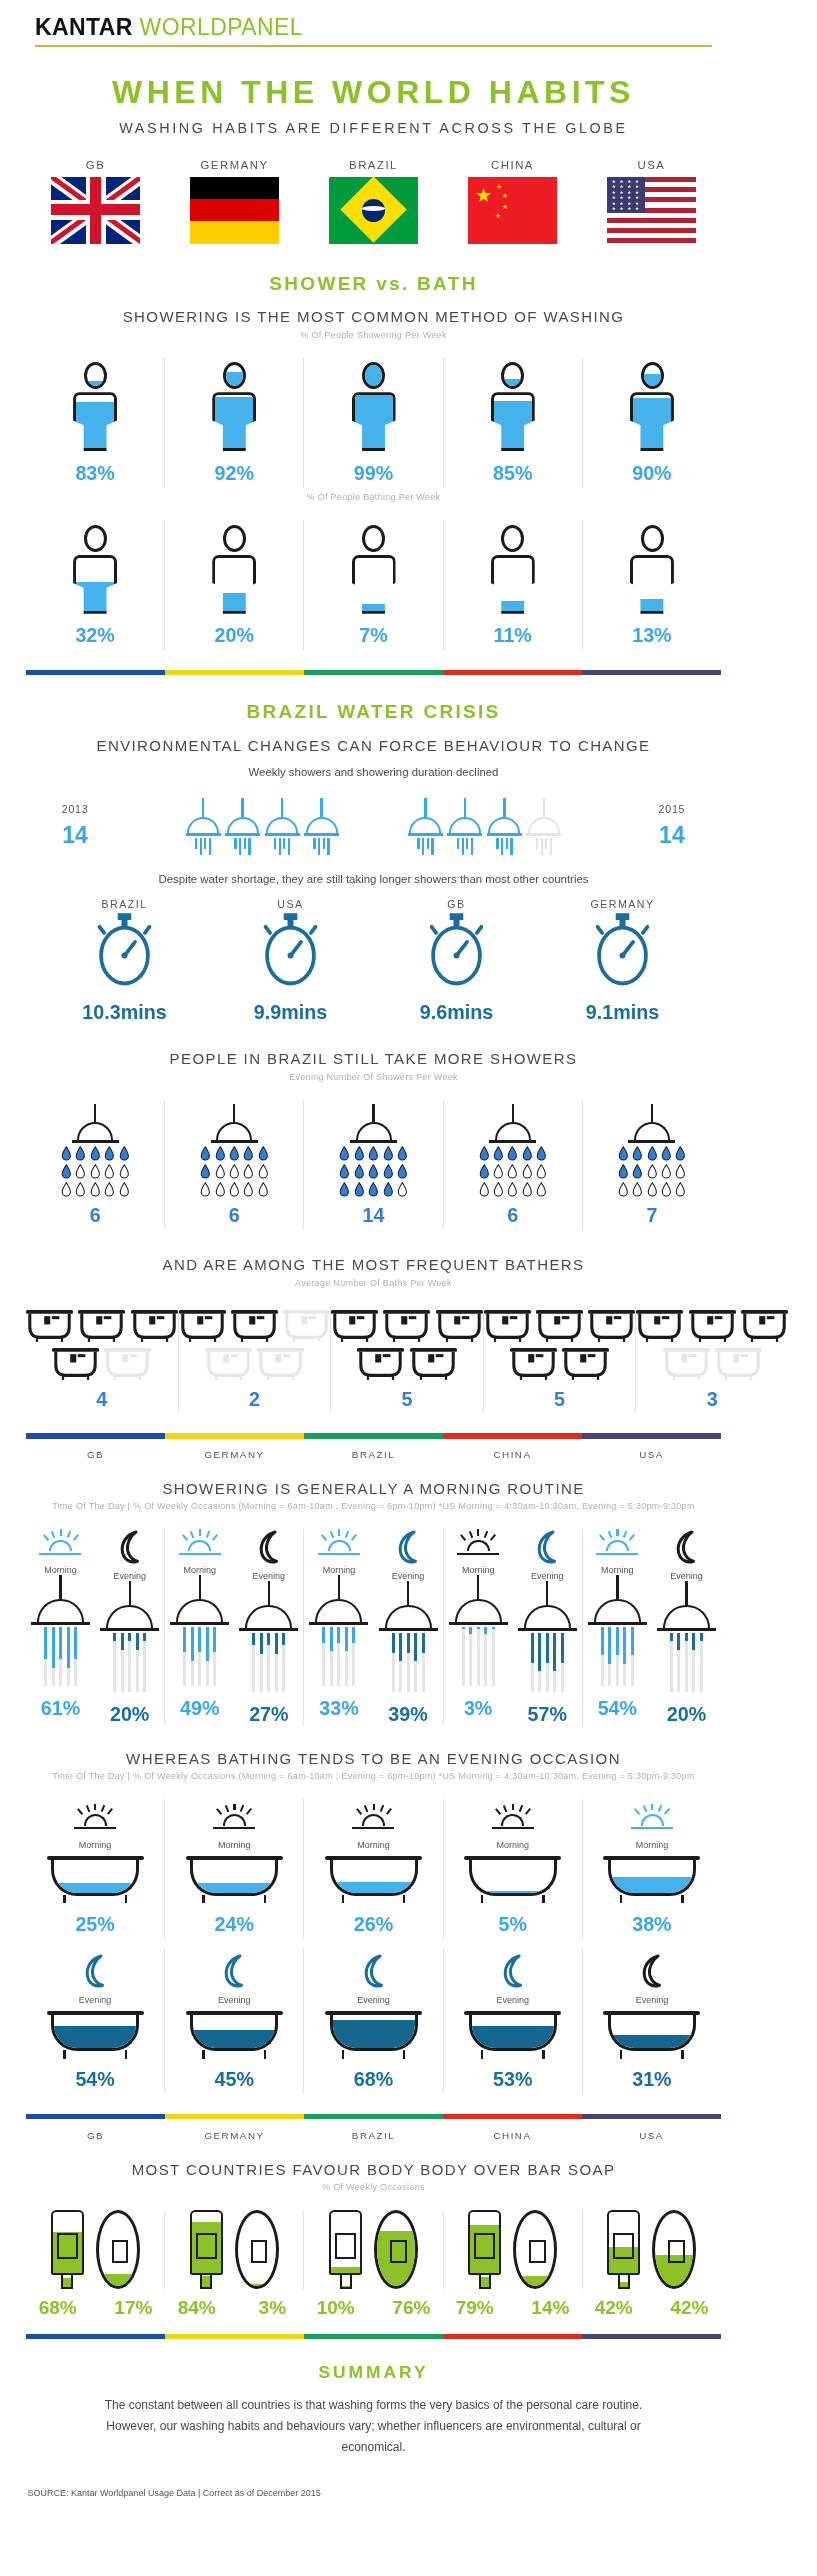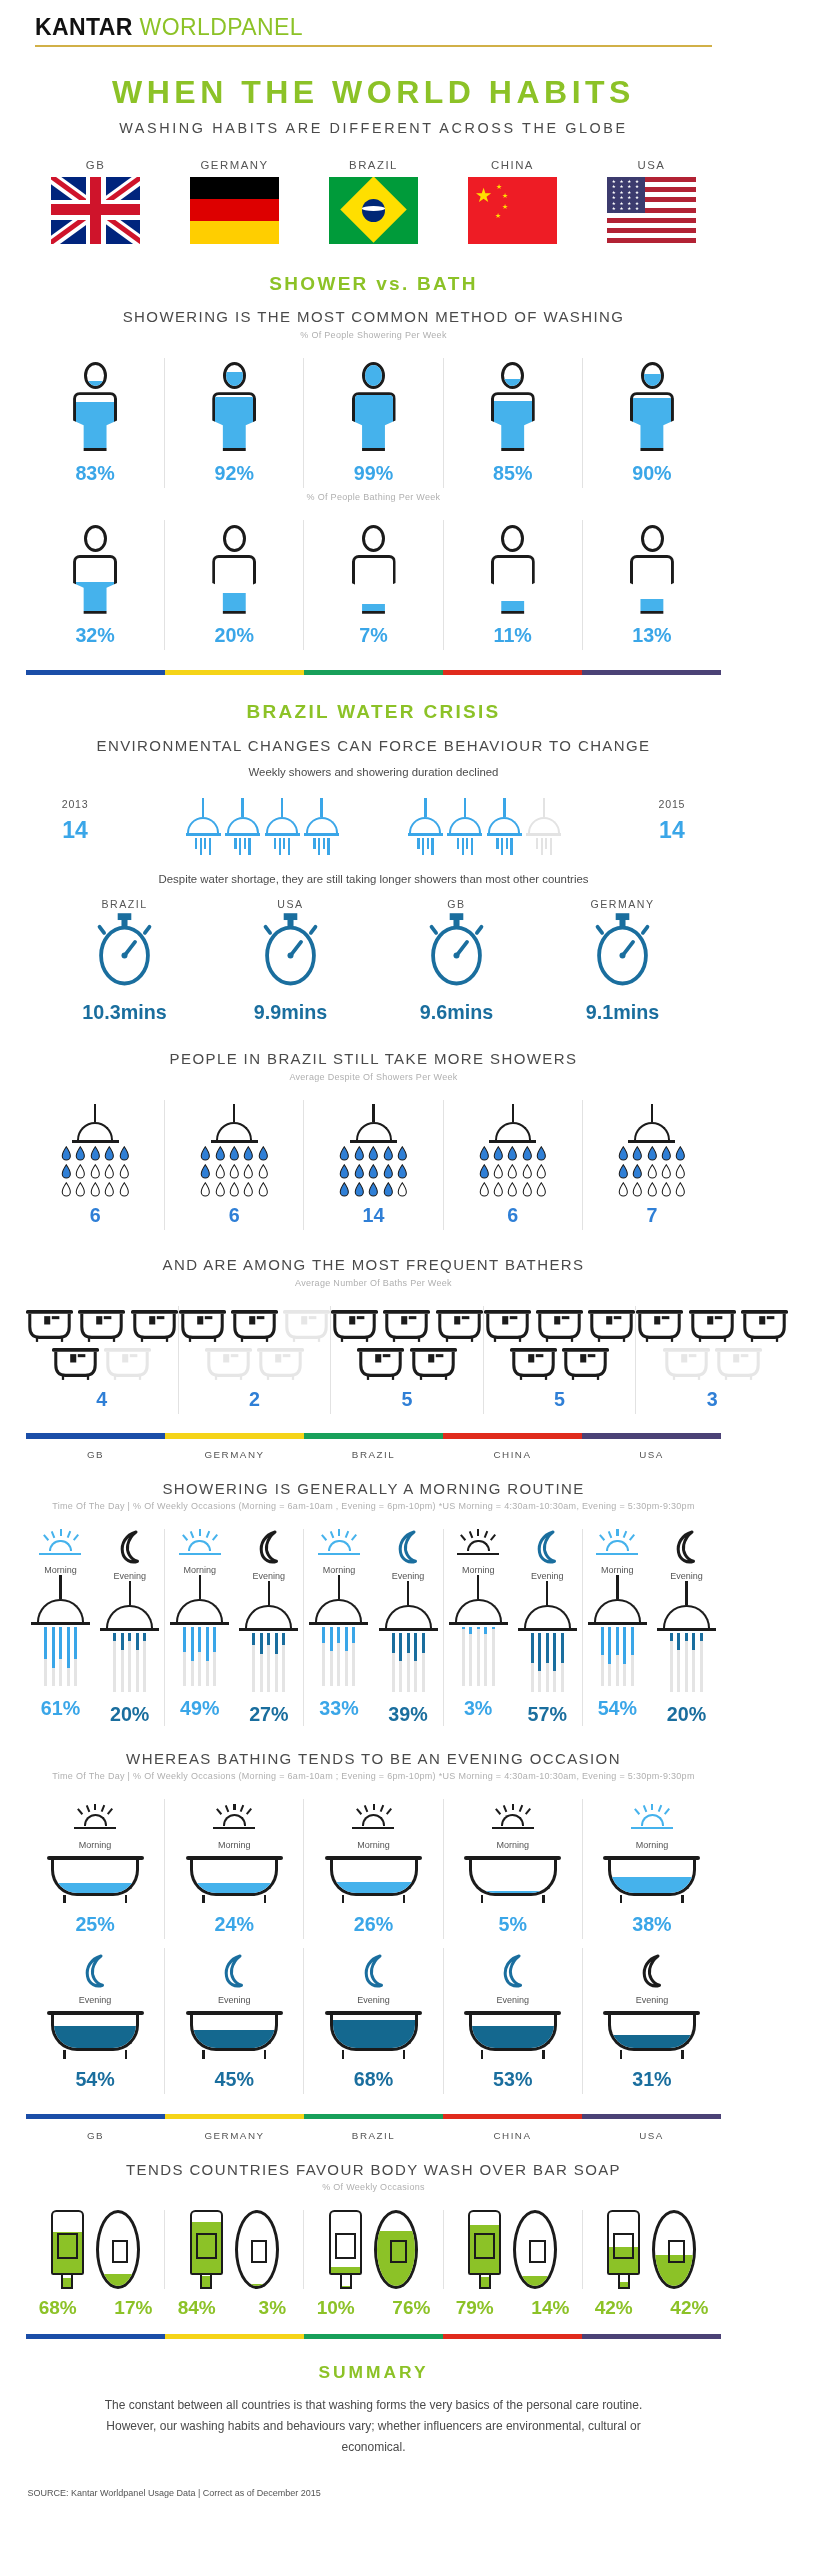--- a/index.html
+++ b/index.html
@@ -95,21 +95,21 @@
             clip-path: polygon(0 0,100% 0,100% 48%,76% 56%,76% 100%,24% 100%,24% 56%,0 48%); }
   .p-body .fillb { position:absolute; left:0; bottom:0; width:100%; background:#45b2ec; }
 
   
   .barrow { display:flex; height:5.3px; margin-top:19.7px; }
   .barrow span { flex:1; }
   .country-row { display:flex; margin-top:10.6px; }
   .country-row div { flex:1; text-align:center; font-size:9.8px; letter-spacing:1.5px; color:#555; }
 
   
-  .bz-wrap { display:flex; justify-content:space-between; margin-top:19.7px; padding:0 7.6px;}
+  .bz-wrap { display:flex; align-items:center; justify-content:space-between; margin-top:19.7px; padding:0 7.6px;}
   .bz-year { text-align:center; width:83px; }
   .bz-year .y { font-size:10.6px; color:#555; letter-spacing:0.8px;}
   .bz-year .n { font-size:23px; color:#3aa6e8; font-weight:bold; margin-top:7.6px;}
   .shower-group { display:flex; gap:4.5px; }
   .sh { width:35px; }
   .sh .stem { width:2.3px; height:19.7px; background:#3aa6e8; margin:0 auto; }
   .sh .dome { width:32px; height:16px; border:2.3px solid #3aa6e8; border-bottom:none;
               border-radius:16px 16px 0 0; margin:0 auto;}
   .sh .bar { width:35px; height:2.3px; background:#3aa6e8; }
   .sh .drops { display:flex; gap:2.3px; justify-content:center; margin-top:2.3px;}
@@ -442,21 +442,21 @@
           <rect x="39" y="10" width="8" height="12" fill="#1a6e9e"></rect>
           <ellipse cx="43" cy="60" rx="31" ry="37" fill="none" stroke="#1a6e9e" stroke-width="5"></ellipse>
           <path d="M16 30 L10 22" stroke="#1a6e9e" stroke-width="5" stroke-linecap="round"></path>
           <path d="M70 30 L76 22" stroke="#1a6e9e" stroke-width="5" stroke-linecap="round"></path>
           <path d="M43 60 L57 42" stroke="#1a6e9e" stroke-width="5" stroke-linecap="round"></path>
           <circle cx="43" cy="60" r="4" fill="#1a6e9e"></circle>
         </svg><div class="sw-mins">9.1mins</div></div>
     </div>
 
   <div class="sec-head" style="margin-top:26px">PEOPLE IN BRAZIL STILL TAKE MORE SHOWERS</div>
-  <div class="sec-sub">Average Despite Of Showers Per Week</div>
+  <div class="sec-sub">Evening Number Of Showers Per Week</div>
   <div class="cols" id="droplet-cols">
       <div class="col">
         <div style="margin-bottom:3px">
           <div style="width:2.3px;height:18px;background:#1b1b1b;margin:0 auto"></div>
           <div style="width:36px;height:18px;border:2.3px solid #1b1b1b;border-bottom:none;border-radius:36px 36px 0 0;margin:0 auto"></div>
           <div style="width:47px;height:2.3px;background:#1b1b1b;margin:0 auto"></div>
         </div>
         <div class="drop-grid">
           <div class="drop-row">
             <svg class="drop" viewBox="0 0 14 20">
@@ -1273,21 +1273,21 @@
       <span style="background:#4b4276"></span>
     </div>
   <div class="country-row" id="cr2">
       <div>GB</div>
       <div>GERMANY</div>
       <div>BRAZIL</div>
       <div>CHINA</div>
       <div>USA</div>
     </div>
 
-  <div class="sec-head" style="margin-top:19.7px">TENDS COUNTRIES FAVOUR BODY WASH OVER BAR SOAP</div>
+  <div class="sec-head" style="margin-top:19.7px">MOST COUNTRIES FAVOUR BODY BODY OVER BAR SOAP</div>
   <div class="sec-sub">% Of Weekly Occasions</div>
   <div class="cols" id="bw-cols" style="align-items:flex-end">
       <div class="bw-col">
         <span class="bottle">
           <span class="neck">
             <span class="fill" style="height:68%"></span>
           </span>
           <span class="body">
             <span class="fill" style="height:68%"></span>
           </span>

